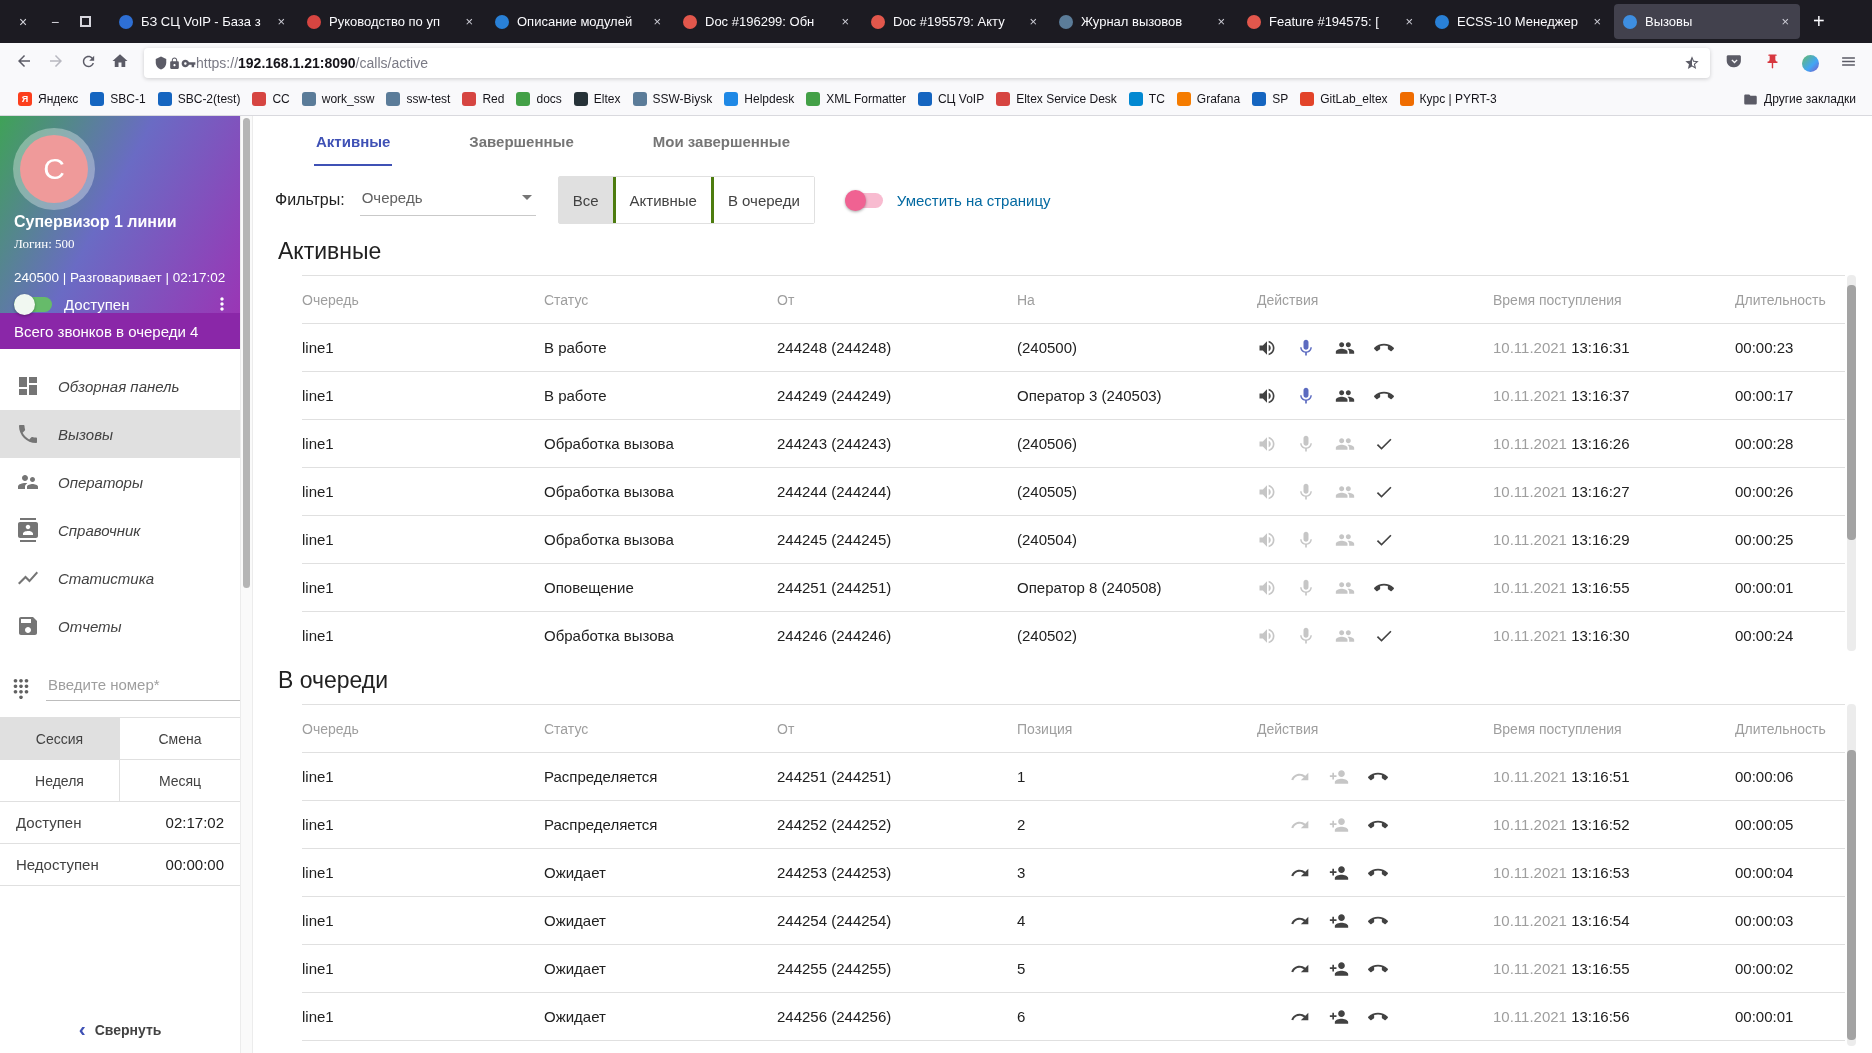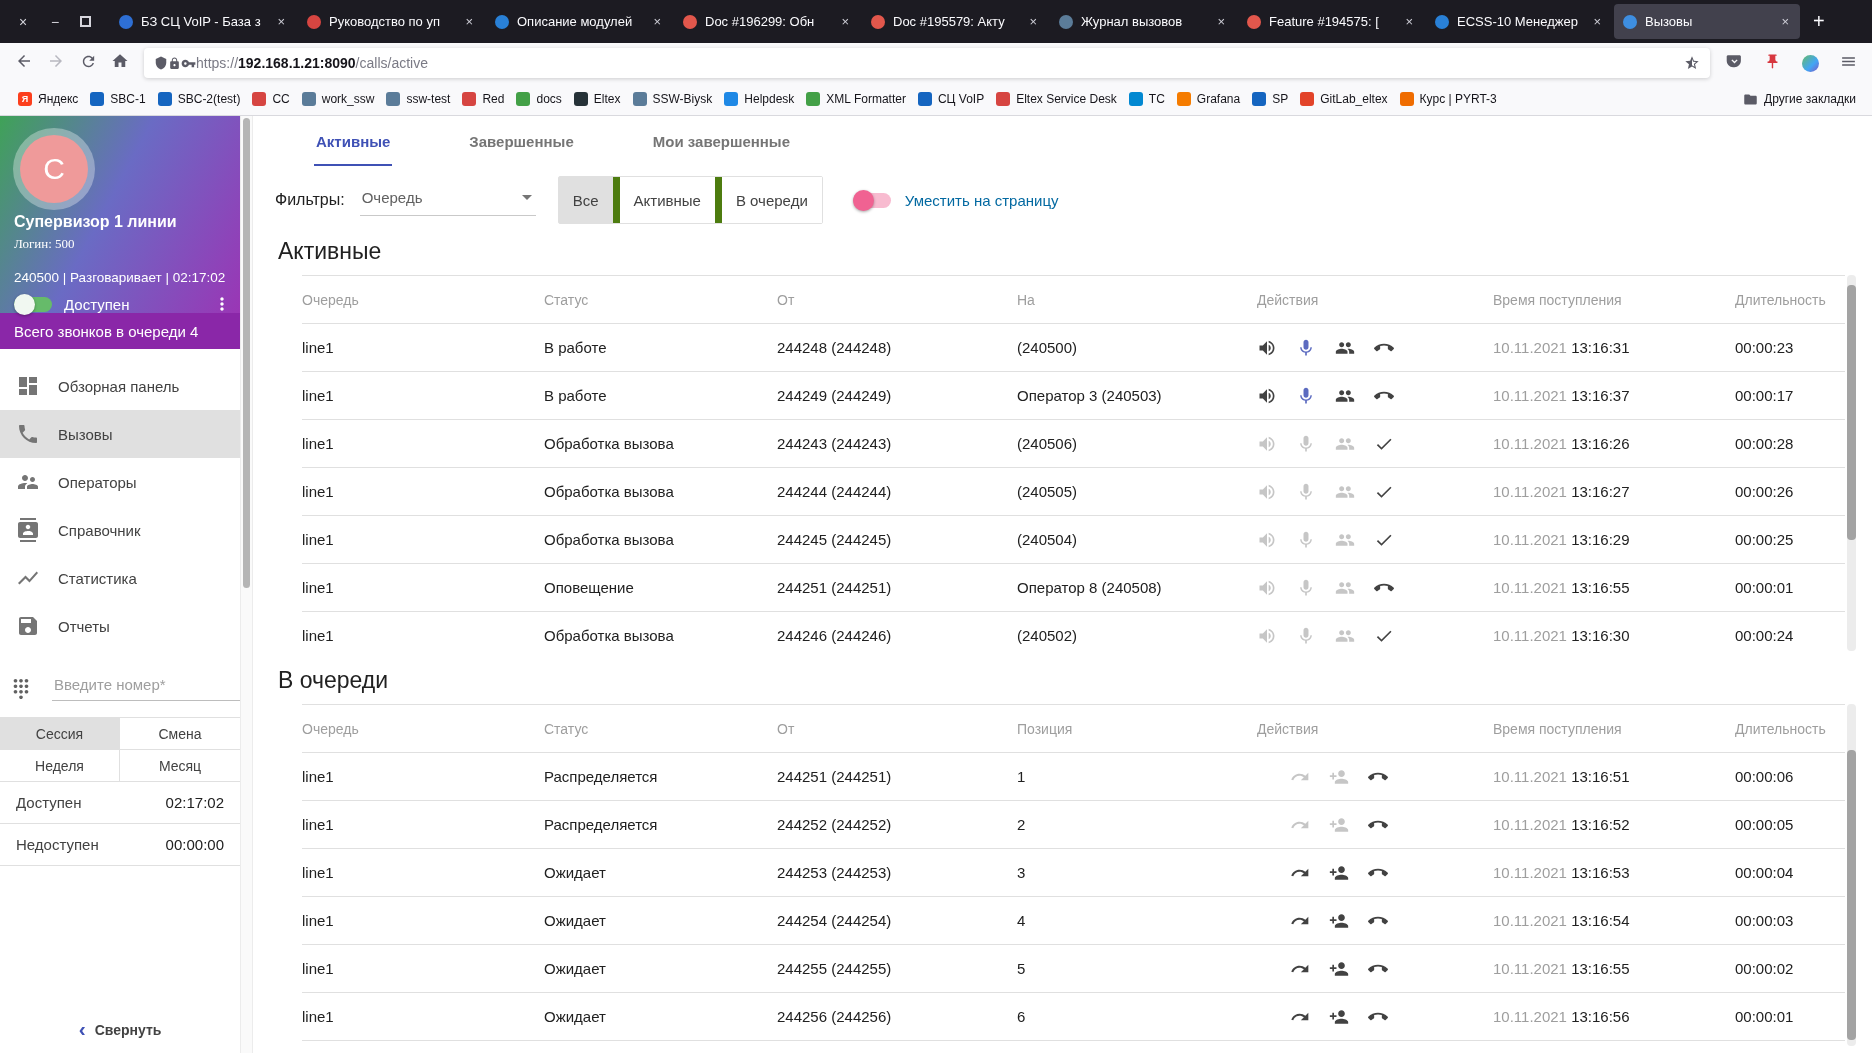--- a/index.html
+++ b/index.html
@@ -54,31 +54,31 @@
   .toggle { width:38px; height:15px; border-radius:8px; position:relative; flex:none; }
   .toggle .thumb { width:21px; height:21px; border-radius:50%; position:absolute; top:-3px; left:0; box-shadow:0 1px 3px rgba(0,0,0,.35); }
   .toggle.green { background:#66bb6a; } .toggle.green .thumb { background:#f1f8f1; }
   .toggle.pink { background:#f8bbd0; } .toggle.pink .thumb { background:#f06292; }
 
   .group { padding:14px 14px 0; }
   .group-label { font-size:12px; color:#9e9e9e; }
   .group-row { display:flex; align-items:center; justify-content:space-between; border-bottom:1px solid #9e9e9e; padding:7px 4px 9px 0; font-size:16px; color:#212121; }
   .caret { width:0; height:0; border-left:5px solid transparent; border-right:5px solid transparent; border-top:5px solid #757575; }
 
-  .menu { margin-top:13px; }
+  .menu { margin-top:13px;font-style:italic; }
   .menu-item { height:48px; display:flex; align-items:center; gap:18px; padding-left:16px; font-size:15px; color:#424242; }
   .menu-item.active { background:#e0e0e0; }
   .menu-item .mi { display:flex; }
 
-  .dial { display:flex; align-items:center; gap:20px; padding:26px 14px 0 10px; }
+  .dial { display:flex; align-items:center; gap:14px; padding:26px 14px 0 10px; }
   .dial input { flex:1; border:none; outline:none; border-bottom:1px solid #bdbdbd; font-size:15px; padding:0 2px 7px; color:#212121; background:transparent; font-family:inherit;}
   .dial input::placeholder { color:#9e9e9e; }
 
   .periods { display:grid; grid-template-columns:1fr 1fr; margin-top:16px; border-top:1px solid #e0e0e0; }
-  .period { height:32px; display:flex; align-items:center; justify-content:center; font-size:14px; color:#424242; border-bottom:1px solid #e0e0e0; }
+  .period { height:42px; display:flex; align-items:center; justify-content:center; font-size:14px; color:#424242; border-bottom:1px solid #e0e0e0; }
   .period:nth-child(odd) { border-right:1px solid #e0e0e0; }
   .period.active { background:#e0e0e0; }
 
   .stat-row { height:42px; display:flex; align-items:center; justify-content:space-between; padding:0 16px; font-size:15px; color:#424242; border-bottom:1px solid #e0e0e0; }
   .stat-row b { color:#212121; font-weight:normal; }
 
   .collapse { height:46px; display:flex; align-items:center; justify-content:center; gap:9px; font-size:14px; font-weight:bold; color:#424242; margin-top:auto; }
   .collapse .chev { color:#3f51b5; font-size:21px; font-weight:bold; line-height:1; margin-top:-3px;}
 
   .sb-scroll { width:13px; flex:none; background:#fafafa; border-left:1px solid #ececec; border-right:1px solid #ececec; position:relative; }
@@ -88,21 +88,21 @@
   .content { flex:1; position:relative; overflow:hidden; background:#fff; }
   .ctabs { height:50px; display:flex; align-items:stretch; gap:75px; padding-left:61px; }
   .ctab { font-size:15px; font-weight:bold; color:#757575; display:flex; align-items:center; position:relative; padding:0 2px; }
   .ctab.active { color:#3f51b5; }
   .ctab.active::after { content:""; position:absolute; left:0; right:0; bottom:0; height:2px; background:#3f51b5; }
 
   .filters { display:flex; align-items:center; margin:10px 0 0 22px; height:48px; }
   .f-label { font-size:16px; color:#212121; margin-right:15px; }
   .select { width:176px; display:flex; justify-content:space-between; align-items:center; border-bottom:1px solid #c9c9c9; padding:4px 4px 9px 2px; font-size:15px; color:#616161; margin-right:22px; }
   .seg { display:flex; border:1px solid #e0e0e0; border-radius:2px; height:48px; }
-  .seg-btn { display:flex; align-items:center; padding:0 14px; font-size:15px; color:#424242; border-right:7px solid #4d7c0f; background:#fff; }
+  .seg-btn { display:flex; align-items:center; padding:0 14px; font-size:15px; color:#424242; border-right:3px solid #4d7c0f; background:#fff; }
   .seg-btn:last-child { border-right:none; }
   .seg-btn.active { background:#e0e0e0; }
   .fit { display:flex; align-items:center; gap:14px; margin-left:30px; }
   .fit-label { font-size:15px; font-weight:normal; color:#0369a1; }
 
   .sec-title { font-size:23px; font-weight:normal; color:#212121; margin:14px 0 0 25px; }
   .sec-title.second { margin-top:16px; }
   .tablewrap { position:relative; margin-top:10px; }
   .clip { height:376px; overflow:hidden; }
   table.tbl { margin-left:49px; width:1543px; border-collapse:collapse; table-layout:fixed; }

